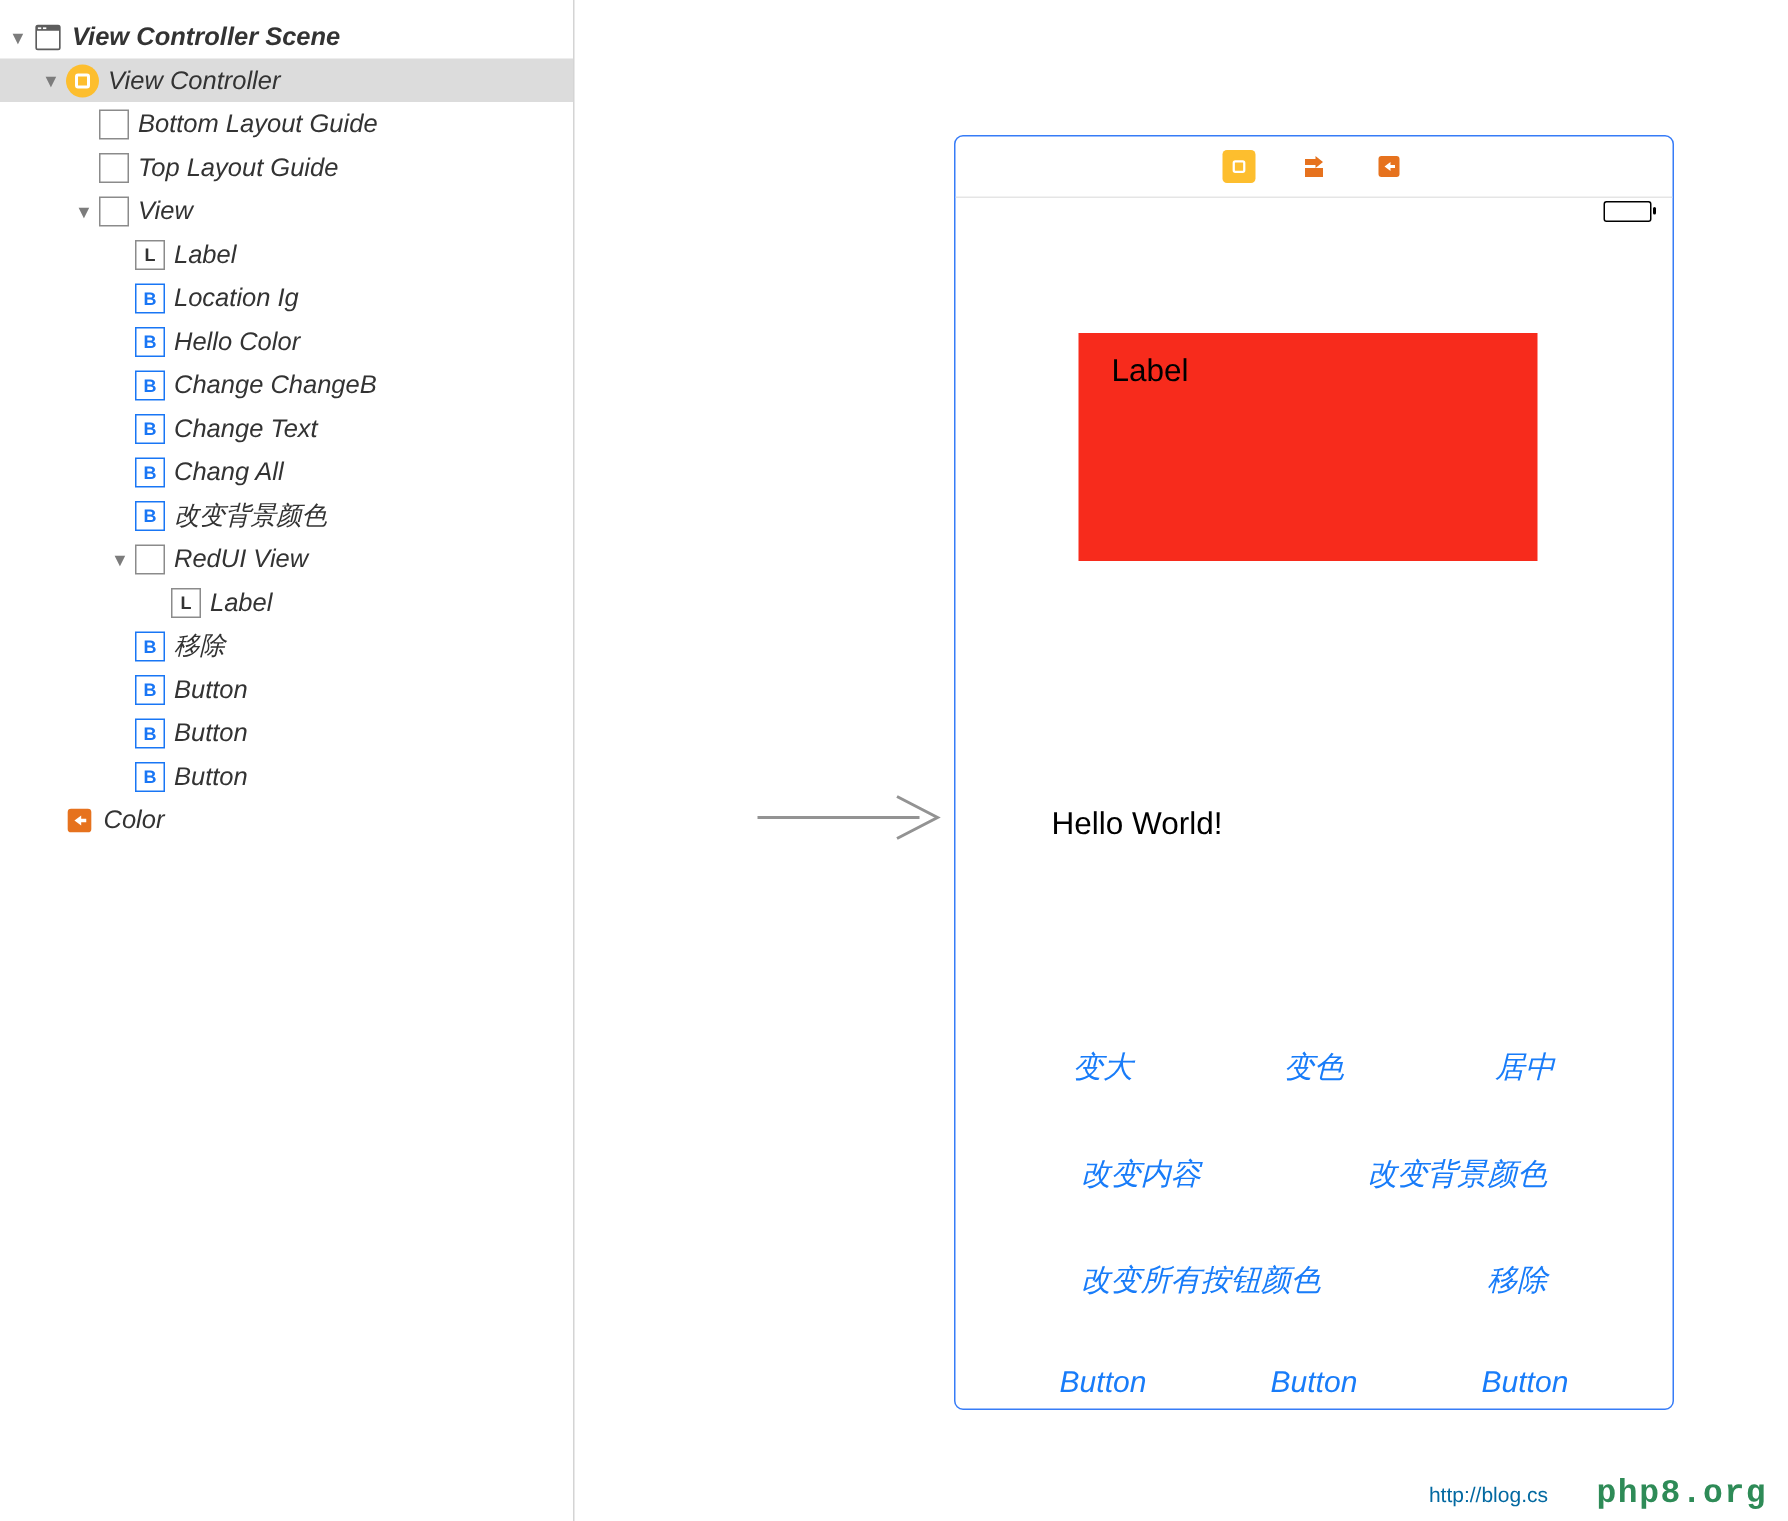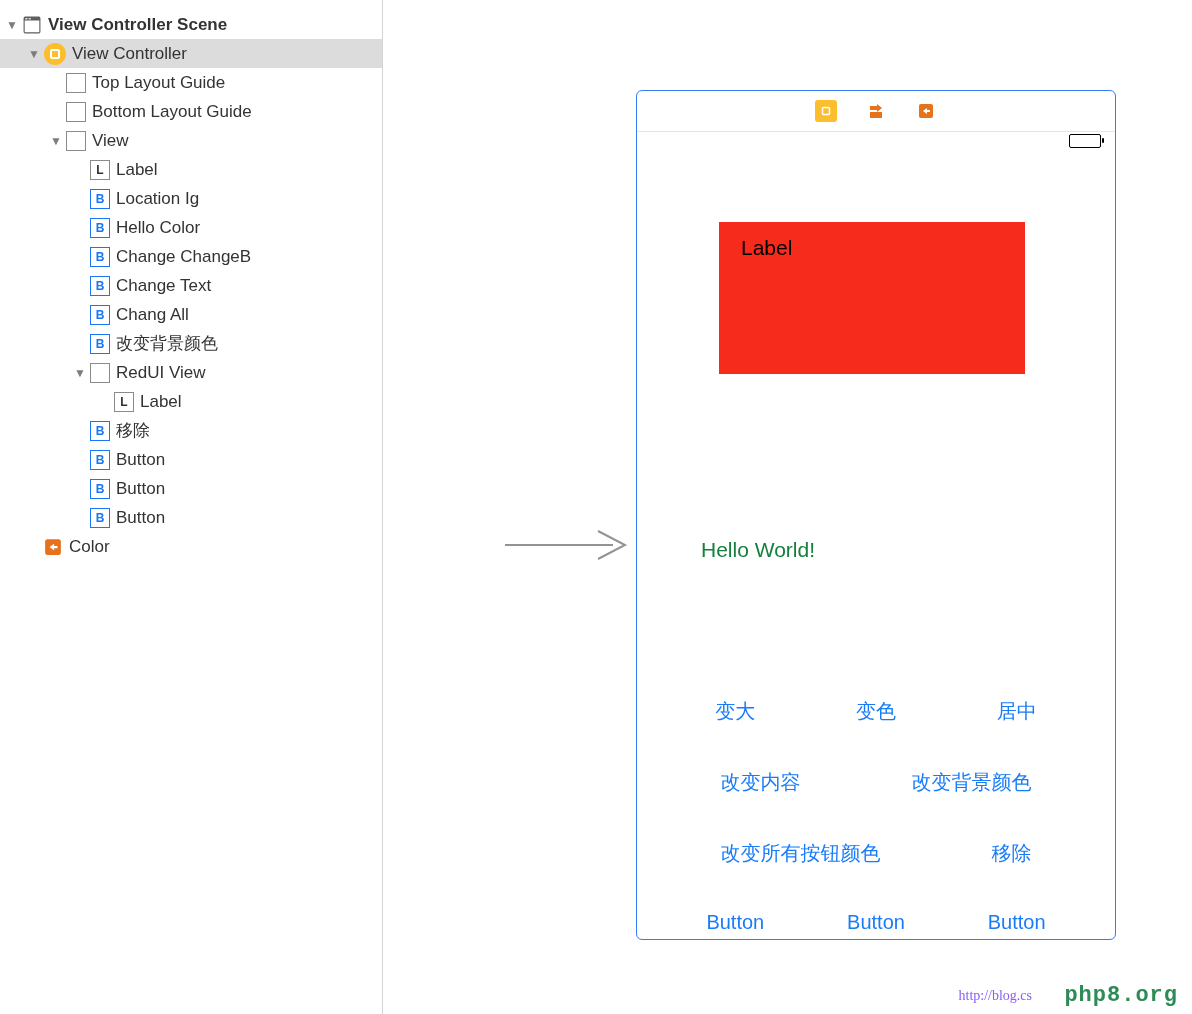--- a/index.html
+++ b/index.html
@@ -93,20 +93,21 @@
 }
 .kind-responder, .kind-exit {
   color: #fff;
 }
 .kind-responder svg, .kind-exit svg, .kind-scene svg, .kind-arrow svg {
   width: 18px; height: 18px;
 }
 .kind-arrow { color: #888; }
 .outline .label {
   color: #333;
+  font-style: italic;
 }
 .outline .row.header .label {
   font-weight: 600;
 }
 
 
 .center {
   flex: 1;
   position: relative;
 }
@@ -193,21 +194,21 @@
   position: absolute;
   left: 22px; top: 14px;
   font-size: 21px;
   color: #000;
 }
 .hello {
   position: absolute;
   left: 64px;
   top: 388px;
   font-size: 21px;
-  color: #15803d;
+  color: #000000;
 }
 
 .buttons-area {
   position: absolute;
   left: 0; right: 0;
   top: 548px;
   display: flex;
   flex-direction: column;
   gap: 44px;
 }
@@ -216,39 +217,40 @@
   justify-content: space-around;
   padding: 0 28px;
 }
 .sim-btn {
   color: #187CF9;
   font-size: 20px;
   background: none;
   border: none;
   padding: 0;
   cursor: pointer;
+  font-style: italic;
 }
 
 .watermark {
   position: absolute;
   right: 14px;
   bottom: 6px;
   font-size: 22px;
   font-weight: 700;
   color: #2E8B57;
   font-family: "Courier New", monospace;
   letter-spacing: 1px;
 }
 .blog-url {
   position: absolute;
   right: 160px;
   bottom: 10px;
   font-size: 14px;
-  color: #8b5cf6;
-  font-family: Liberation Serif, serif;
+  color: #0369a1;
+  font-family: Liberation Sans, sans-serif;
 }
 </style>
 </head>
 <body>
 
 <div class="root">
 
   <div class="outline">
 
     <div class="row header">
@@ -267,26 +269,26 @@
     <div class="row selected">
       <span class="spacer" style="width:22px"></span>
       <span class="disclosure">▼</span>
       <span class="kind-icon kind-vc"></span>
       <span class="label">View Controller</span>
     </div>
 
     <div class="row">
       <span class="spacer" style="width:62px"></span>
       <span class="kind-icon kind-view"></span>
-      <span class="label">Top Layout Guide</span>
+      <span class="label">Bottom Layout Guide</span>
     </div>
     <div class="row">
       <span class="spacer" style="width:62px"></span>
       <span class="kind-icon kind-view"></span>
-      <span class="label">Bottom Layout Guide</span>
+      <span class="label">Top Layout Guide</span>
     </div>
 
     <div class="row">
       <span class="spacer" style="width:44px"></span>
       <span class="disclosure">▼</span>
       <span class="kind-icon kind-view"></span>
       <span class="label">View</span>
     </div>
 
     <div class="row">

